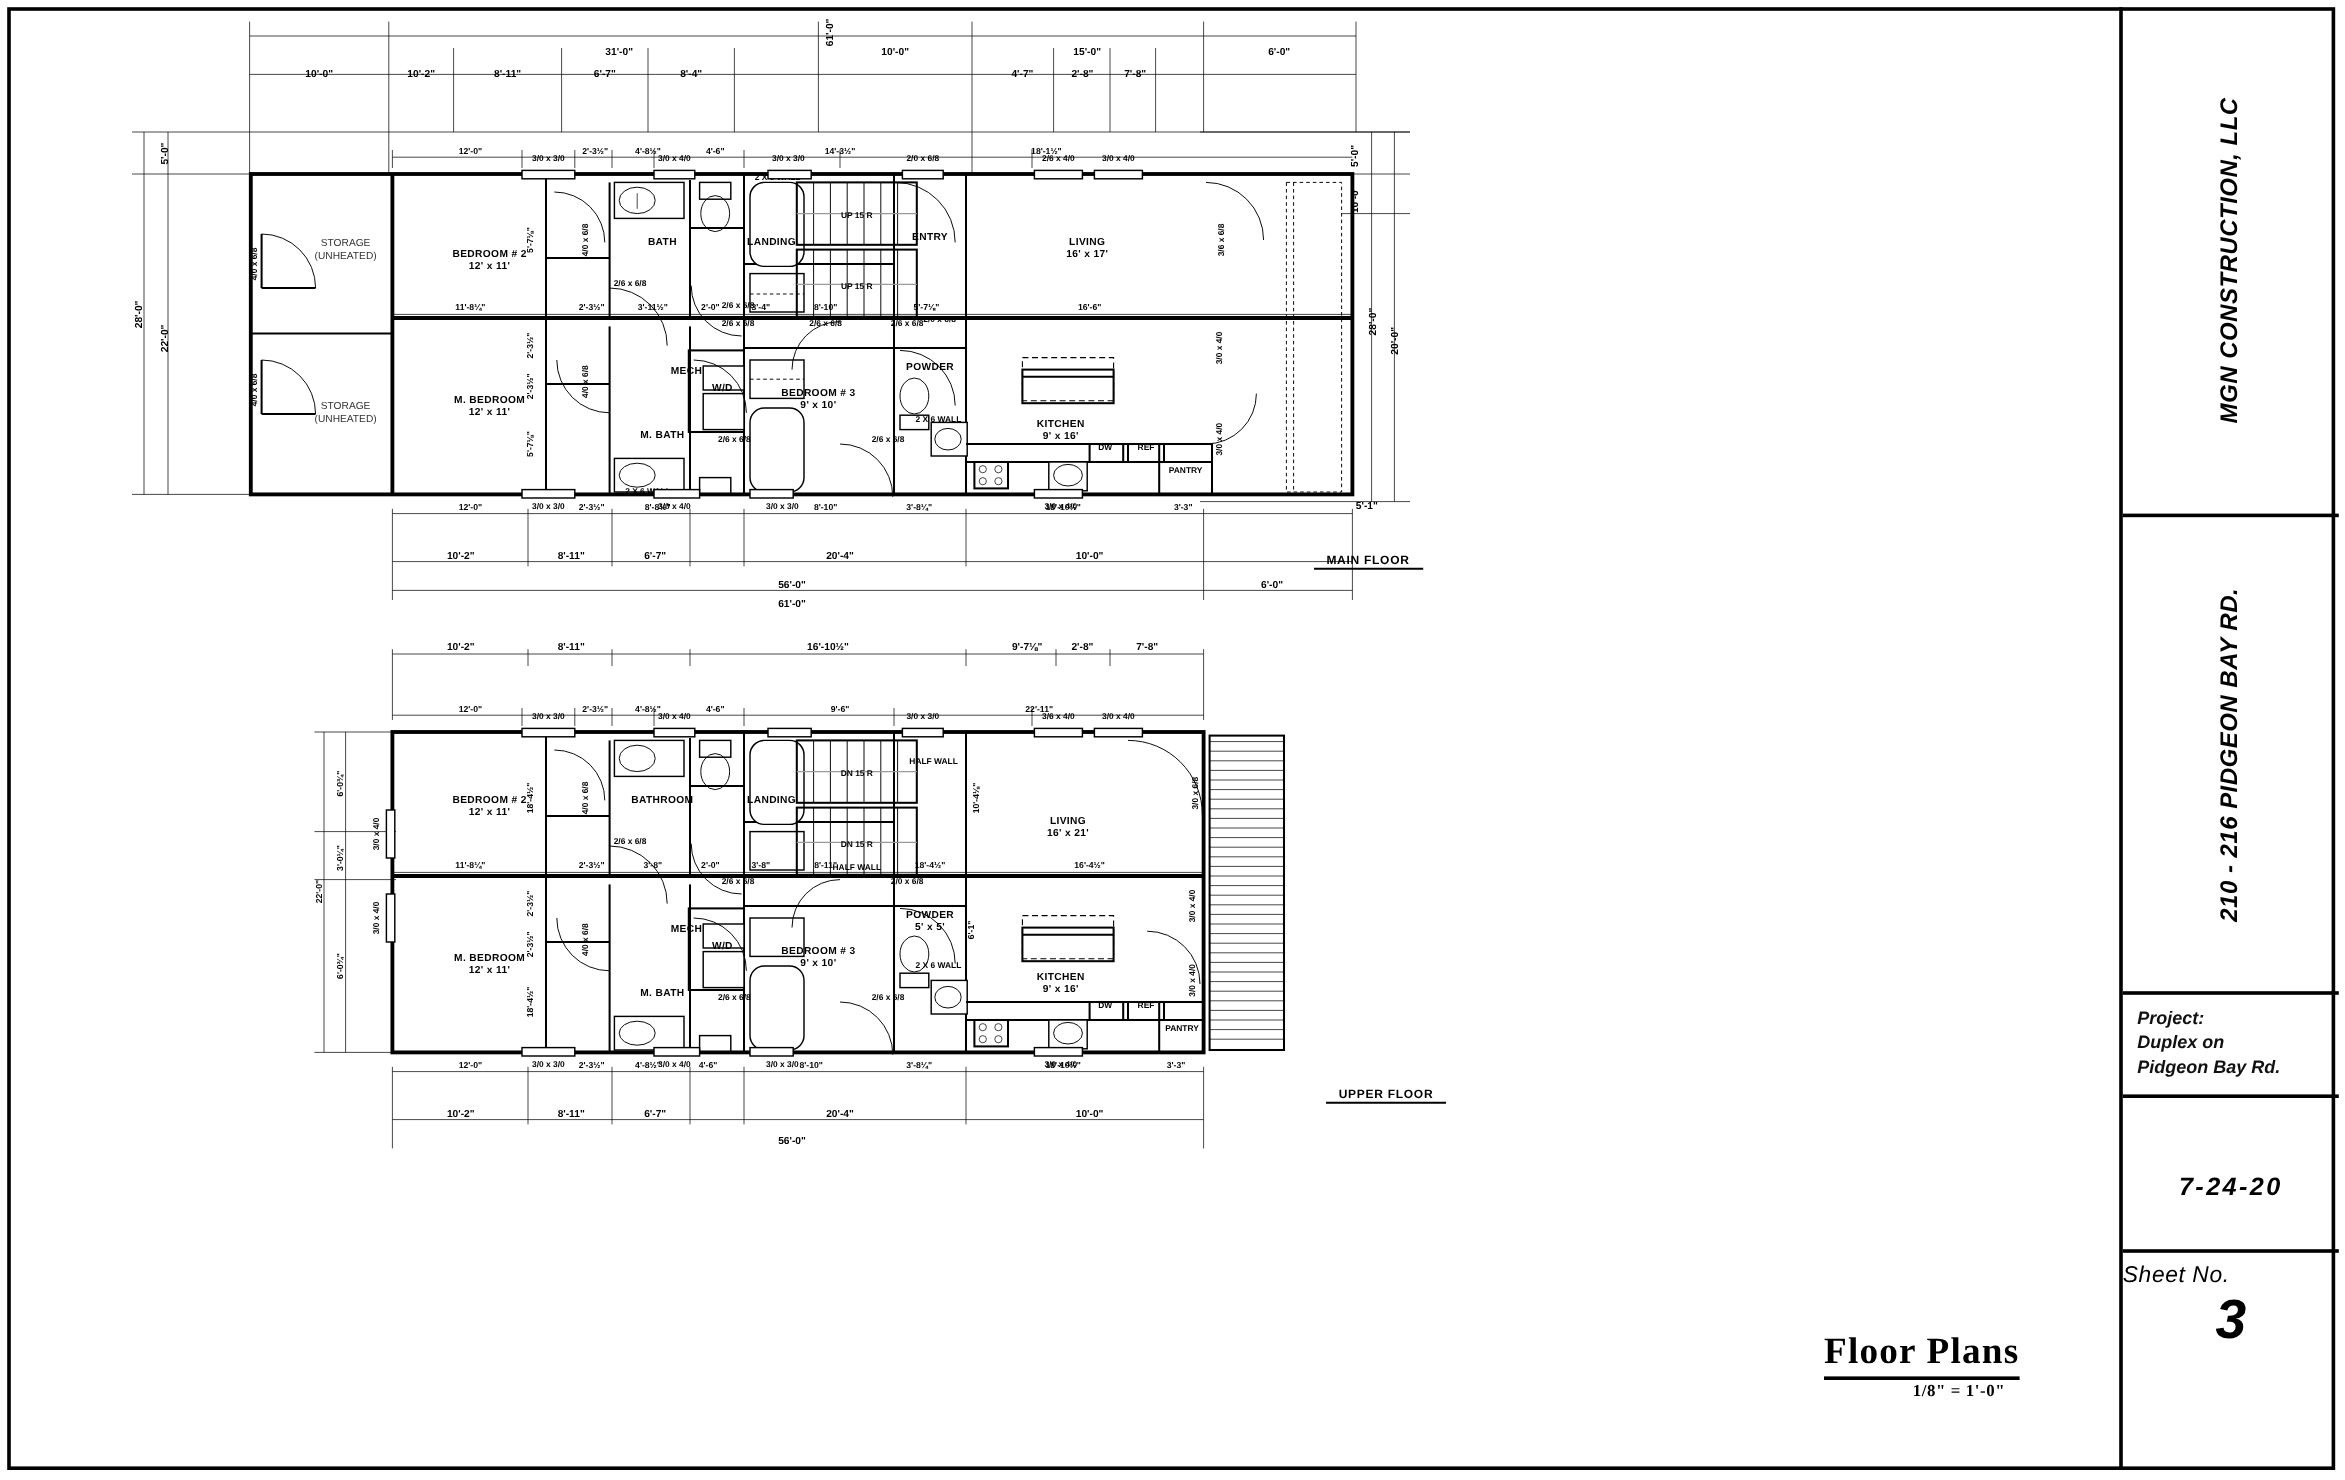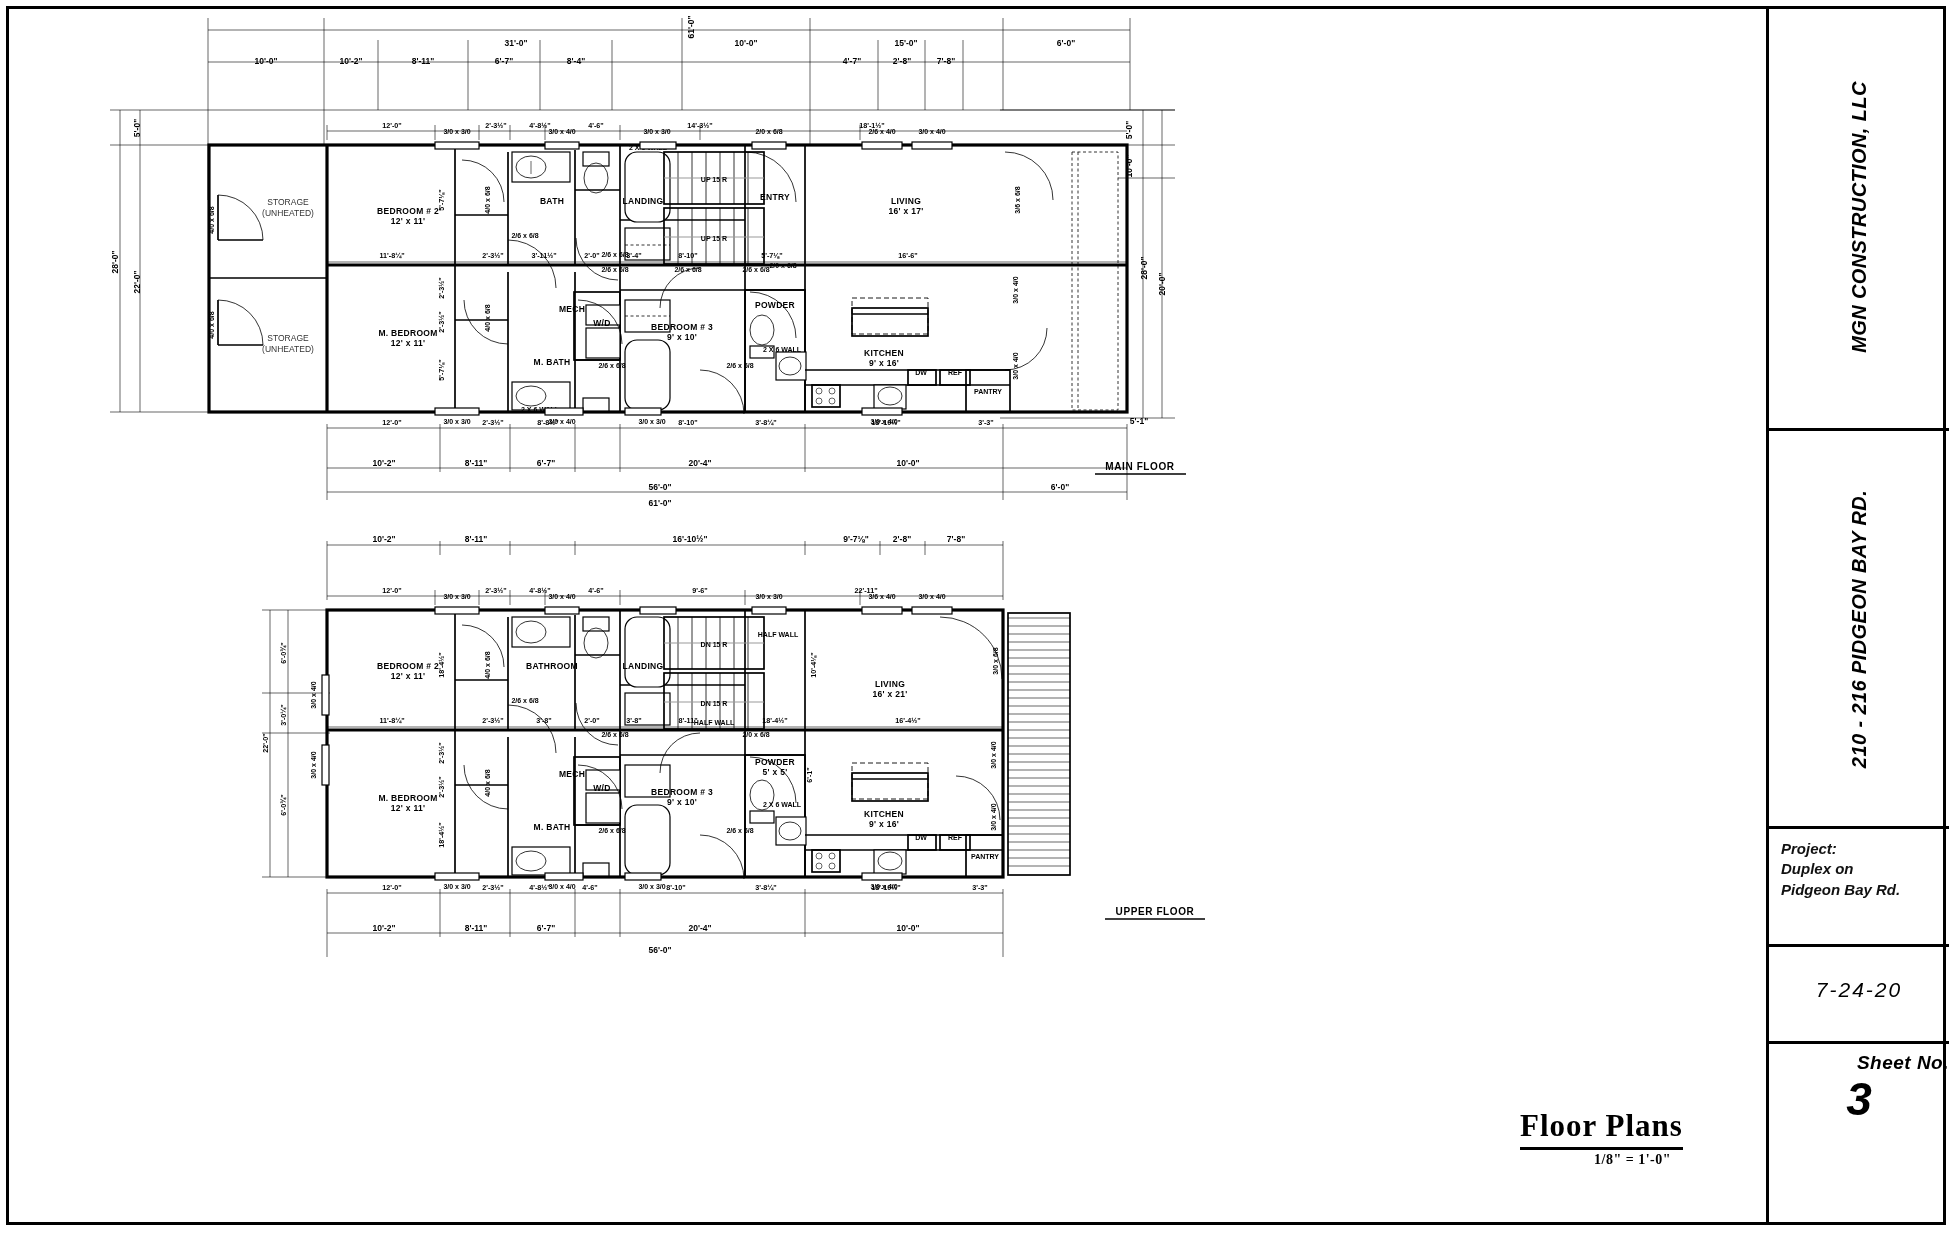--- a/index.html
+++ b/index.html
@@ -8,22 +8,22 @@
   
   .sheet-border{position:absolute;left:6px;top:6px;width:1940px;height:1219px;border:3px solid #000;box-sizing:border-box;}
 
   
   .titleblock{position:absolute;left:1766px;top:6px;width:180px;height:1219px;border-left:3px solid #000;box-sizing:border-box;}
   .tb-cell{position:absolute;left:0;width:180px;border-bottom:3px solid #000;box-sizing:border-box;}
   .tb-rot{position:absolute;left:0;top:0;width:100%;height:100%;}
   .tb-rot span{position:absolute;left:50%;top:50%;transform:translate(-50%,-50%) rotate(-90deg);white-space:nowrap;
       font-family:"Liberation Sans",sans-serif;font-style:italic;font-weight:700;font-size:20px;letter-spacing:.4px;}
   .tb-text{padding:10px 12px;font-style:italic;font-weight:700;font-size:15px;line-height:1.35;color:#111;}
-  .tb-date{display:flex;align-items:center;justify-content:center;height:100%;font-style:italic;font-weight:400;font-size:21px;letter-spacing:2px;}
-  .tb-sheet-lbl{text-align:right;font-style:italic;font-weight:700;font-size:19px;padding-top:8px;letter-spacing:.5px;}
+  .tb-date{display:flex;align-items:center;justify-content:center;height:100%;font-style:italic;font-weight:700;font-size:21px;letter-spacing:2px;}
+  .tb-sheet-lbl{text-align:left;font-style:italic;font-weight:400;font-size:19px;padding-top:8px;letter-spacing:.5px;}
   .tb-sheet-num{text-align:center;font-weight:700;font-size:46px;font-style:italic;line-height:1;padding-top:2px;}
 
   
   .canvas{position:absolute;left:0;top:0;width:1766px;height:1233px;}
   svg.plan{position:absolute;left:0;top:0;}
   .lbl-room{font-family:"Liberation Sans",sans-serif;font-weight:700;font-size:8.5px;fill:#000;letter-spacing:.3px;}
   .lbl-sm{font-family:"Liberation Sans",sans-serif;font-weight:700;font-size:7px;fill:#000;}
   .lbl-stor{font-family:"Liberation Sans",sans-serif;font-weight:400;font-size:8.5px;fill:#333;}
   .dim{font-family:"Liberation Sans",sans-serif;font-weight:700;font-size:8.5px;fill:#000;}
   .dim-sm{font-family:"Liberation Sans",sans-serif;font-weight:700;font-size:7.2px;fill:#000;}
@@ -738,21 +738,21 @@
   <div class="tb-cell" style="top:0;height:425px;">
     <div class="tb-rot">
         <span>MGN CONSTRUCTION, LLC</span>
       </div>
   </div>
   <div class="tb-cell" style="top:425px;height:398px;">
     <div class="tb-rot">
         <span>210 - 216 PIDGEON BAY RD.</span>
       </div>
   </div>
-  <div class="tb-cell" style="top:823px;height:118px;">
+  <div class="tb-cell" style="top:823px;height:86px;">
     <div class="tb-text" style="white-space:pre-line;">Project:
 Duplex on
 Pidgeon Bay Rd.</div>
   </div>
   <div class="tb-cell" style="top:933px;height:105px;">
     <div class="tb-date">7-24-20</div>
   </div>
   <div class="tb-cell" style="top:1038px;height:181px;border-bottom:none;">
     <div class="tb-sheet-lbl">Sheet No.</div>
     <div class="tb-sheet-num">3</div>

